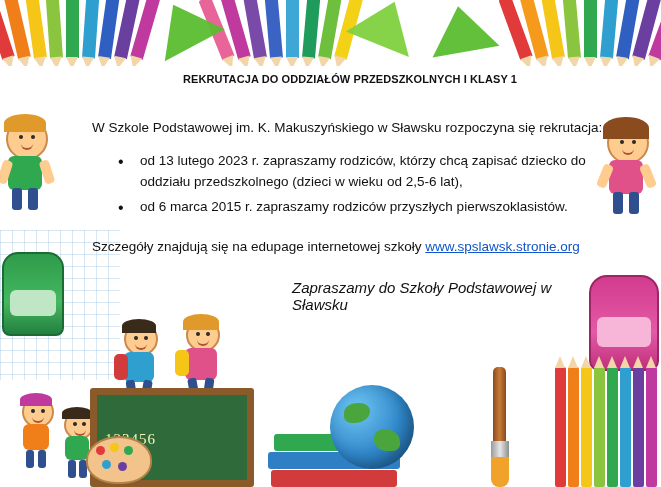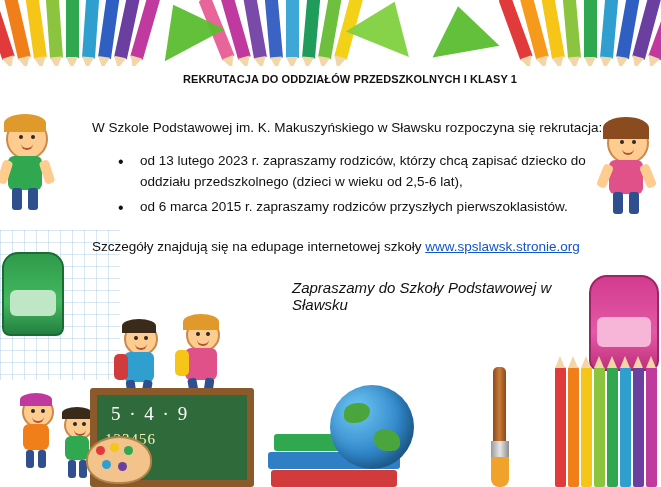--- a/index.html
+++ b/index.html
@@ -434,21 +434,20 @@
       <div class="eye" style="left:16px; top:10px;"></div>
       <div class="smile" style="left:8px; top:16px;"></div>
     </div>
     <div class="hair" style="left:6px; top:-3px; width:30px; height:12px; background:#3a2a1a;"></div>
     <div class="body-shape" style="left:9px; top:26px; width:24px; height:24px; background:#2fa84f;"></div>
     <div class="leg" style="left:12px; top:50px; width:8px; height:18px;"></div>
     <div class="leg" style="left:23px; top:50px; width:8px; height:18px;"></div>
   </div>
 
   <div class="blackboard deco">
-    <span class="chalk">5 · 4 · 9</span>
     <span class="chalk2">123456</span>
   </div>
 
   <div class="books deco">
     <div class="book" style="bottom:36px; background:#2fa84f; width:120px; left:6px;"></div>
     <div class="book" style="bottom:18px; background:#2f7fc4; width:132px; left:0px;"></div>
     <div class="book" style="bottom:0px;  background:#d13b3b; width:126px; left:3px;"></div>
   </div>
 
   <div class="globe deco"></div>

